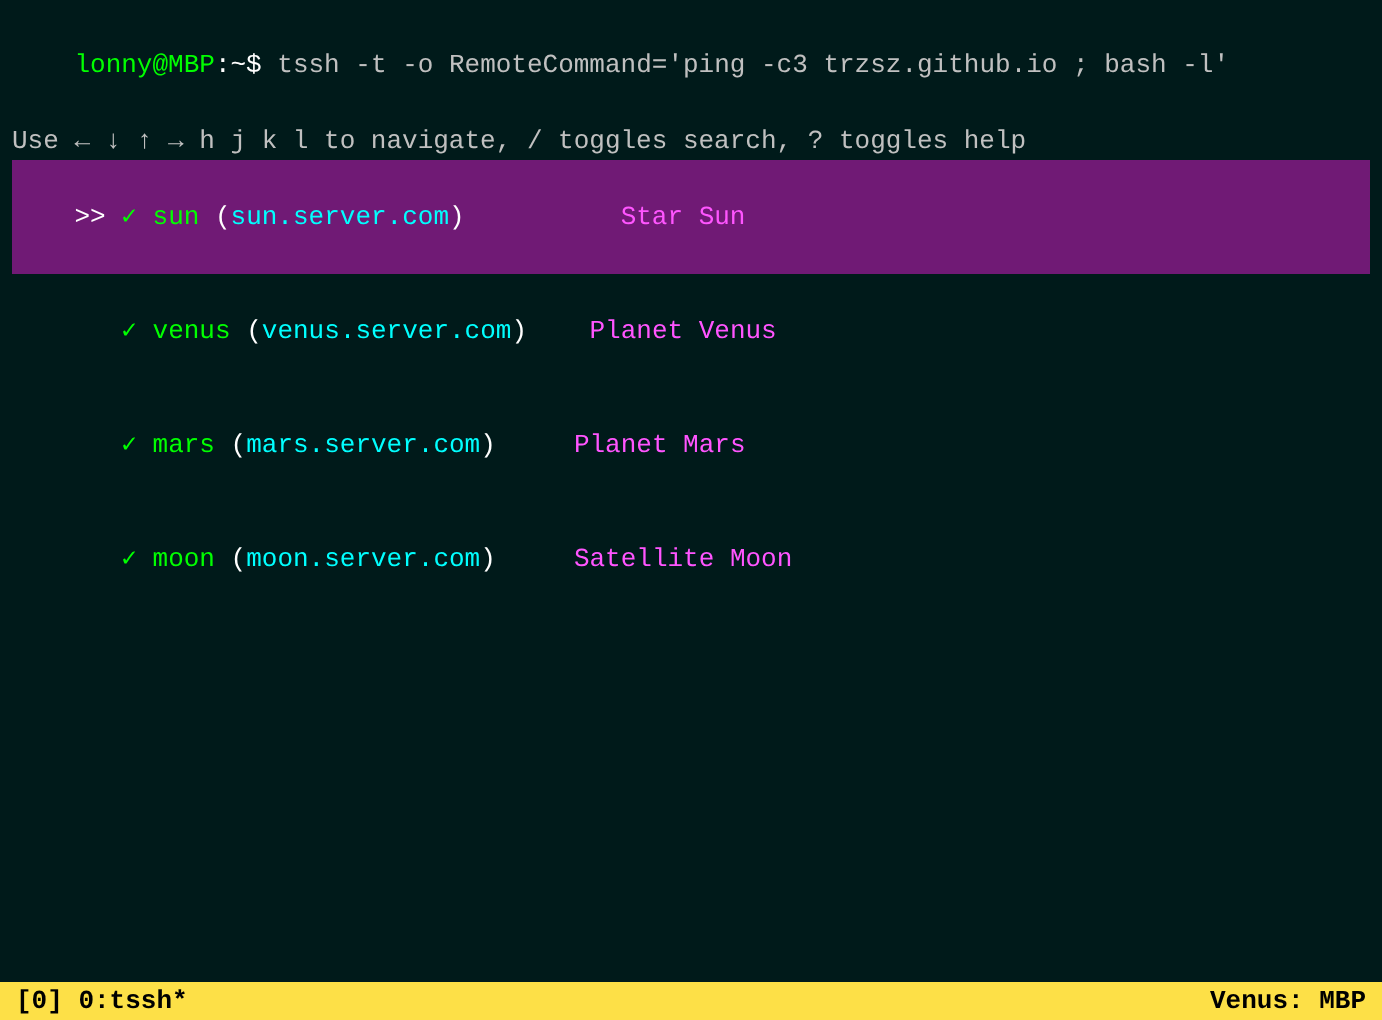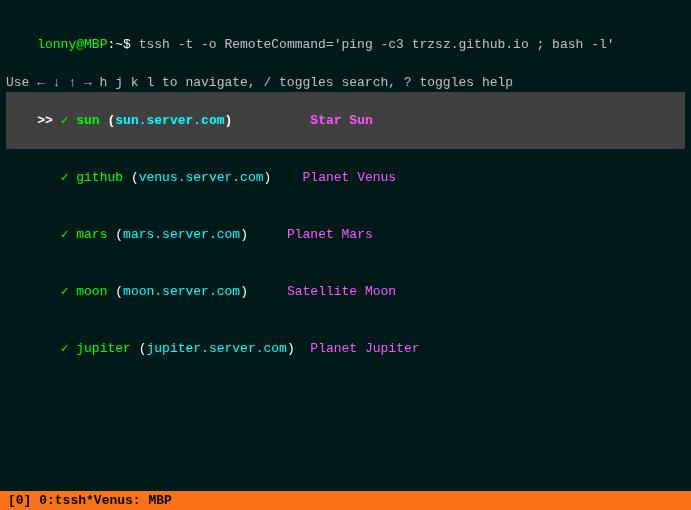--- a/index.html
+++ b/index.html
@@ -9,42 +9,41 @@
       font-family: 'Courier New', Courier, monospace;
       font-size: 13px;
       width: 691px;
       height: 510px;
       overflow: hidden;
       display: flex;
       flex-direction: column;
     }
     .terminal {
       flex: 1;
-      padding: 16px 6px;
+      padding: 4px 6px;
       overflow: hidden;
       display: flex;
       flex-direction: column;
     }
     .line {
       line-height: 19px;
       white-space: pre;
     }
     .cyan { color: #00ffff; }
     .green { color: #00ff00; }
     .magenta { color: #ff55ff; }
     .white { color: #ffffff; }
     .selected-row {
-      background: #404040;
-      font-weight: bold;
+      background: #701a75;
     }
     .status-bar {
-      background: #f97316;
+      background: #fde047;
       color: #000000;
       display: flex;
-      justify-content: flex-start;
+      justify-content: space-between;
       padding: 2px 8px;
       font-family: 'Courier New', Courier, monospace;
       font-size: 13px;
       font-weight: bold;
     }
   </style>
 </head>
 <body>
 
 <div class="terminal">
@@ -52,34 +51,31 @@
     <span class="green">lonny@MBP</span><span class="white">:~$ </span><span>tssh -t -o RemoteCommand='ping -c3 trzsz.github.io ; bash -l'</span>
   </div>
   <div class="line">Use ← ↓ ↑ → h j k l to navigate, / toggles search, ? toggles help</div>
 
   <div class="line selected-row">
     <span class="white">&gt;&gt; </span><span class="green">✓ </span><span class="green">sun</span><span class="white"> (</span><span class="cyan">sun.server.com</span><span class="white">)</span><span class="magenta">          Star Sun</span>
   </div>
 
 
   <div class="line">
-    <span class="white">   </span><span class="green">✓ </span><span class="green">github</span><span class="white"> (</span><span class="cyan">venus.server.com</span><span class="white">)</span><span class="magenta">    Planet Venus</span>
+    <span class="white">   </span><span class="green">✓ </span><span class="green">venus</span><span class="white"> (</span><span class="cyan">venus.server.com</span><span class="white">)</span><span class="magenta">    Planet Venus</span>
   </div>
 
 
   <div class="line">
     <span class="white">   </span><span class="green">✓ </span><span class="green">mars</span><span class="white"> (</span><span class="cyan">mars.server.com</span><span class="white">)</span><span class="magenta">     Planet Mars</span>
   </div>
 
   <div class="line">
     <span class="white">   </span><span class="green">✓ </span><span class="green">moon</span><span class="white"> (</span><span class="cyan">moon.server.com</span><span class="white">)</span><span class="magenta">     Satellite Moon</span>
   </div>
 
-  <div class="line">
-    <span class="white">   </span><span class="green">✓ </span><span class="green">jupiter</span><span class="white"> (</span><span class="cyan">jupiter.server.com</span><span class="white">)</span><span class="magenta">  Planet Jupiter</span>
-  </div>
 
 </div>
 
 <div class="status-bar">
   <span>[0] 0:tssh*</span>
   <span>Venus: MBP</span>
 </div>
 
 </body></html>

